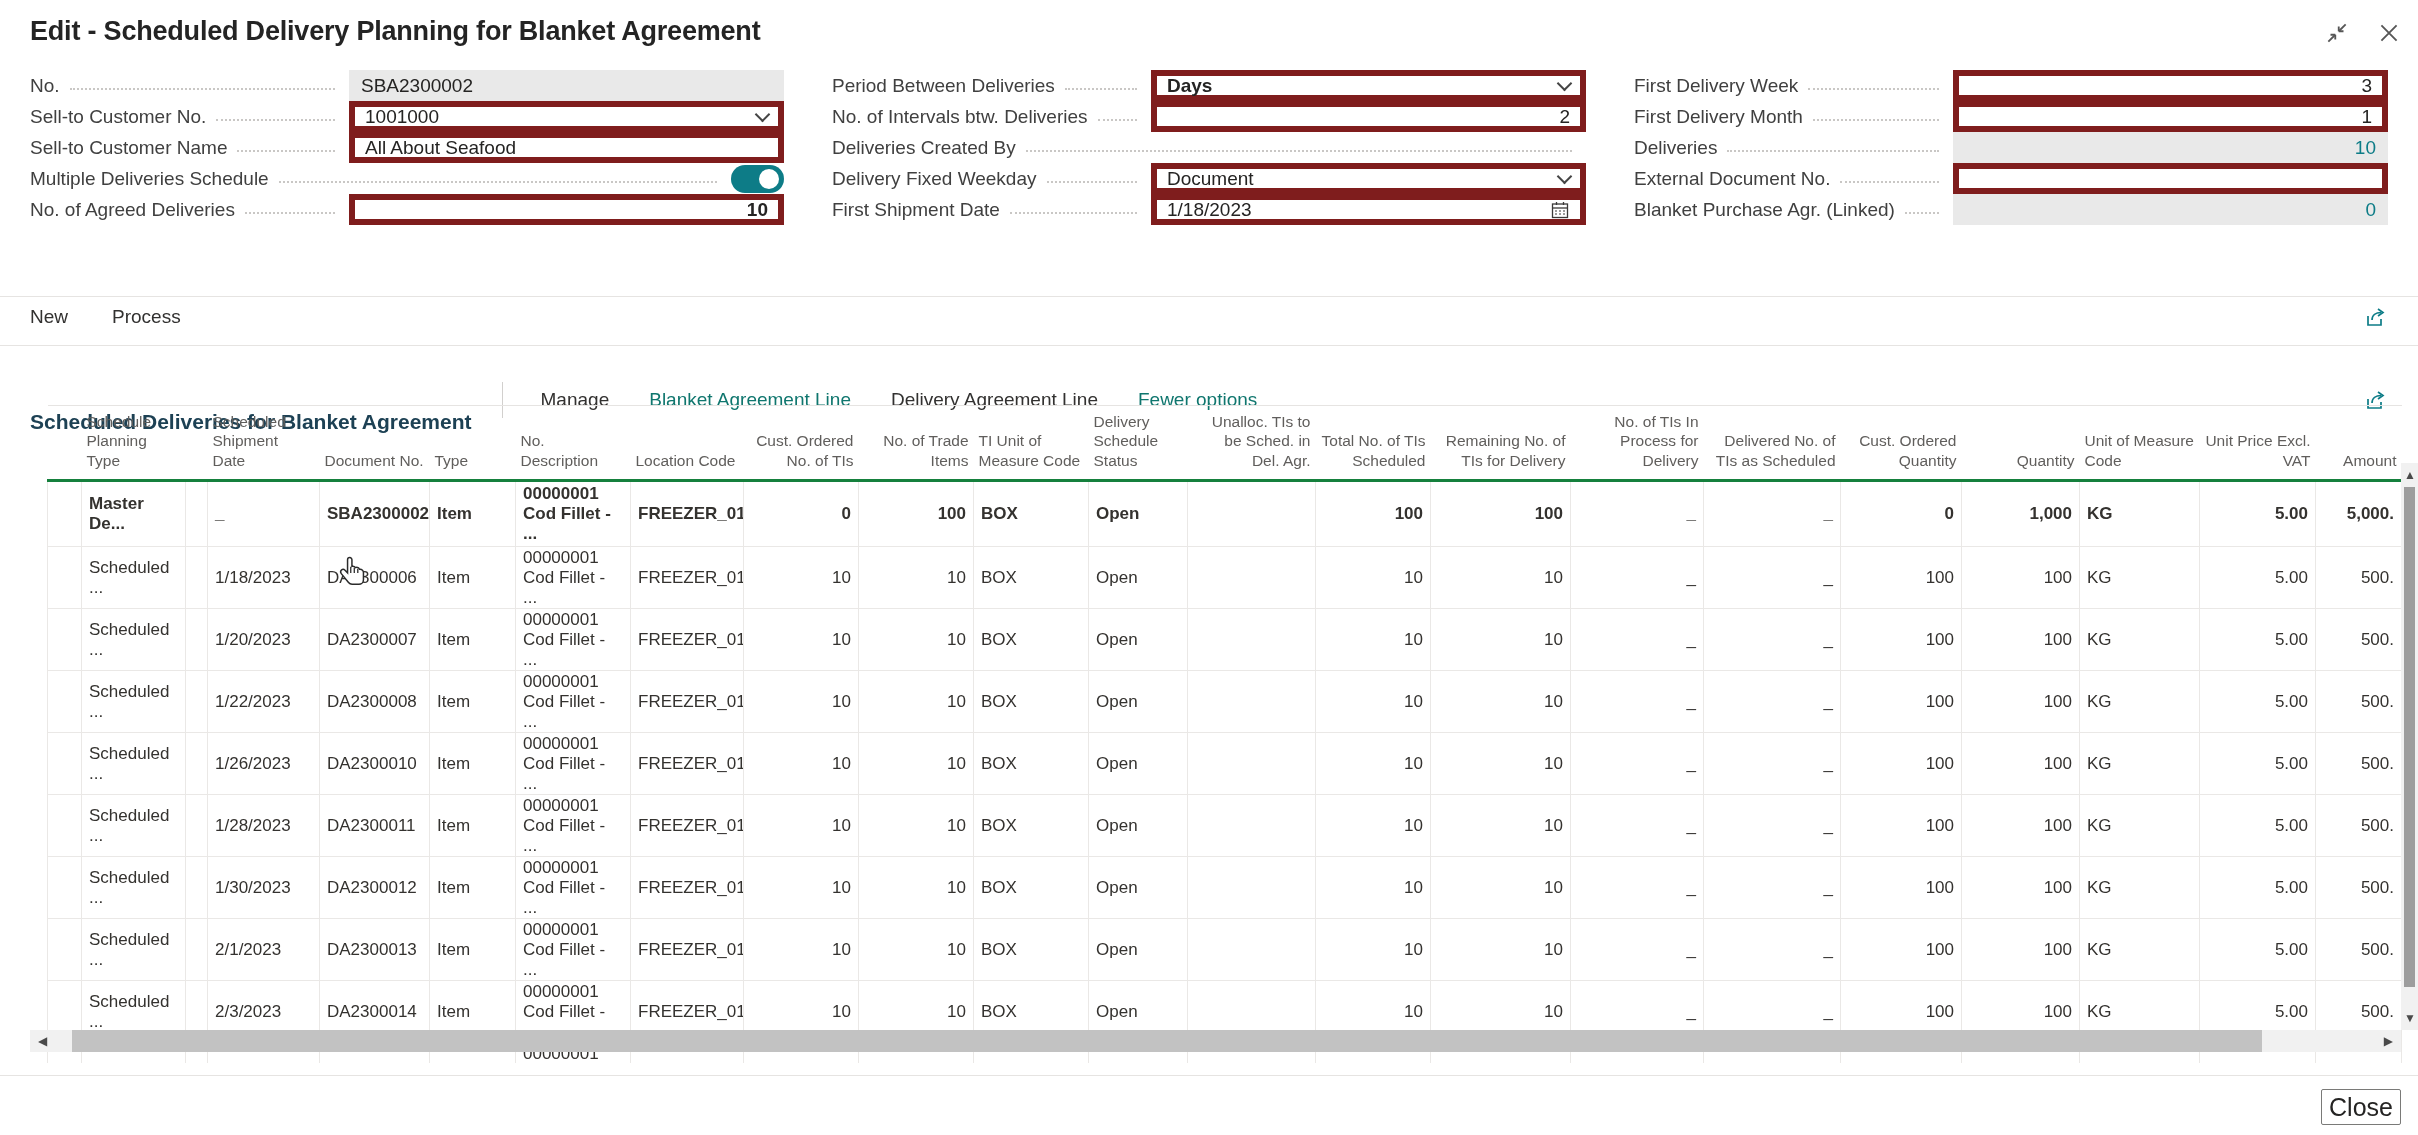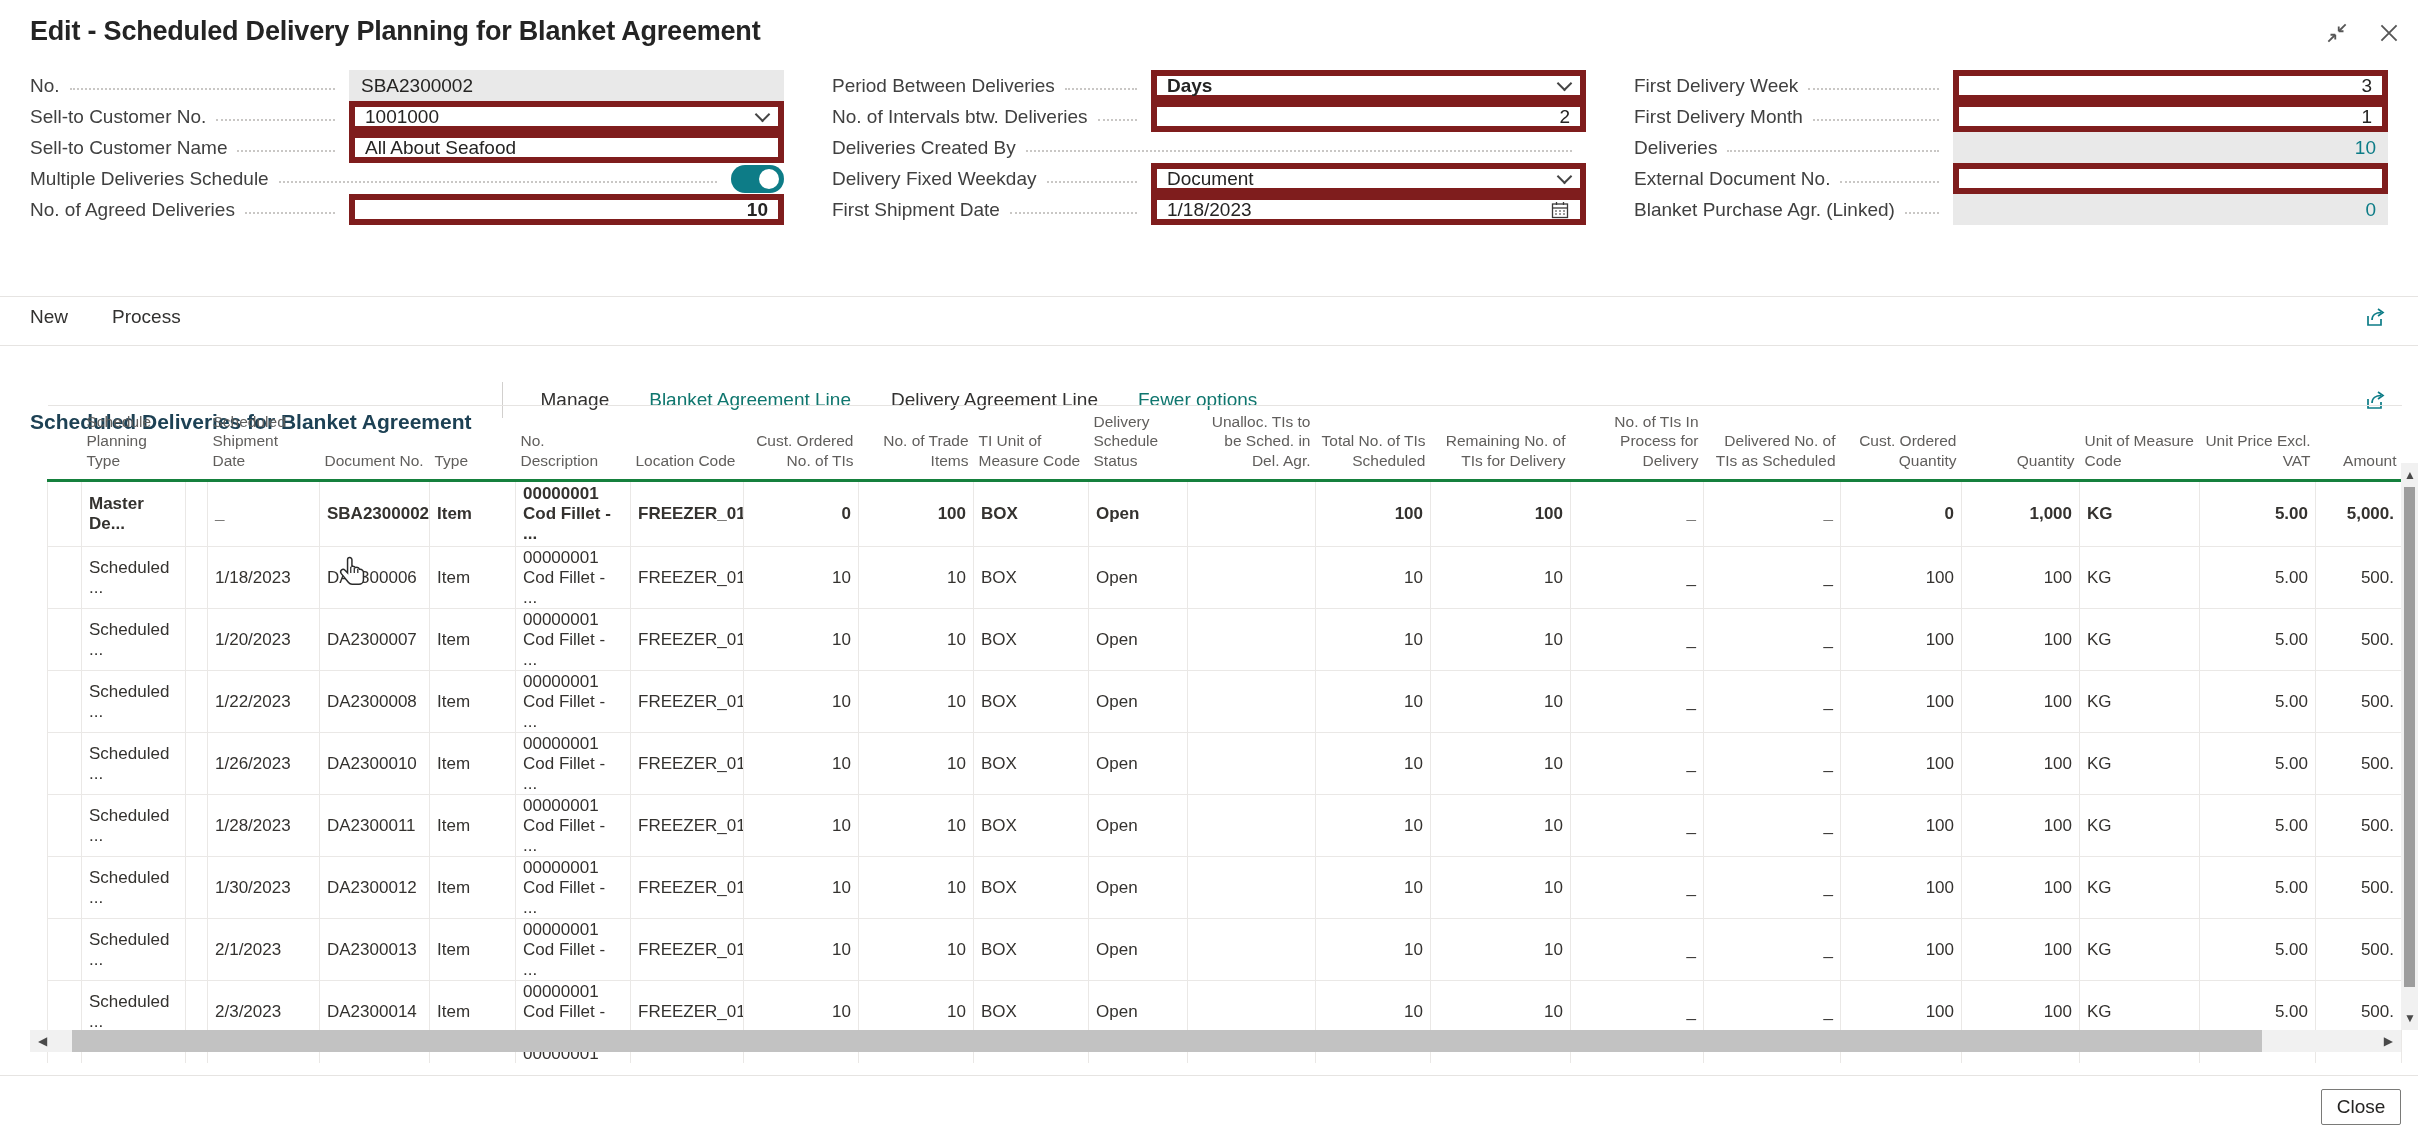--- a/index.html
+++ b/index.html
@@ -60,21 +60,21 @@
 
   
   .vscroll{position:absolute;left:2401px;top:463px;width:17px;height:567px;background:#f1f1f1;}
   .vscroll .thumb{position:absolute;left:3px;width:11px;top:24px;height:500px;background:#9d9d9d;cursor:grab;}
   .sarrow{position:absolute;font-size:12px;color:#4a4a4a;line-height:12px;cursor:pointer;}
   .hscroll{position:absolute;left:30px;top:1030px;width:2371px;height:22px;background:#f1f1f1;}
   .hscroll .thumb{position:absolute;left:42px;top:0;height:22px;width:2190px;background:#c2c2c2;cursor:grab;}
 
   
   .close-btn{position:absolute;right:17px;top:1089px;width:80px;height:36px;background:#fff;border:1px solid #7a7a78;
-    border-radius:2px;font-size:19px;color:#252423;display:flex;align-items:center;justify-content:center;cursor:pointer;font-family:inherit;}
+    border-radius:2px;font-size:25px;color:#252423;display:flex;align-items:center;justify-content:center;cursor:pointer;font-family:inherit;}
 
   .cursor-overlay{position:absolute;left:338px;top:556px;pointer-events:none;}
 </style>
 </head>
 <body>
 
 <div class="page">
 
   <div class="page-title">Edit - Scheduled Delivery Planning for Blanket Agreement</div>
 

